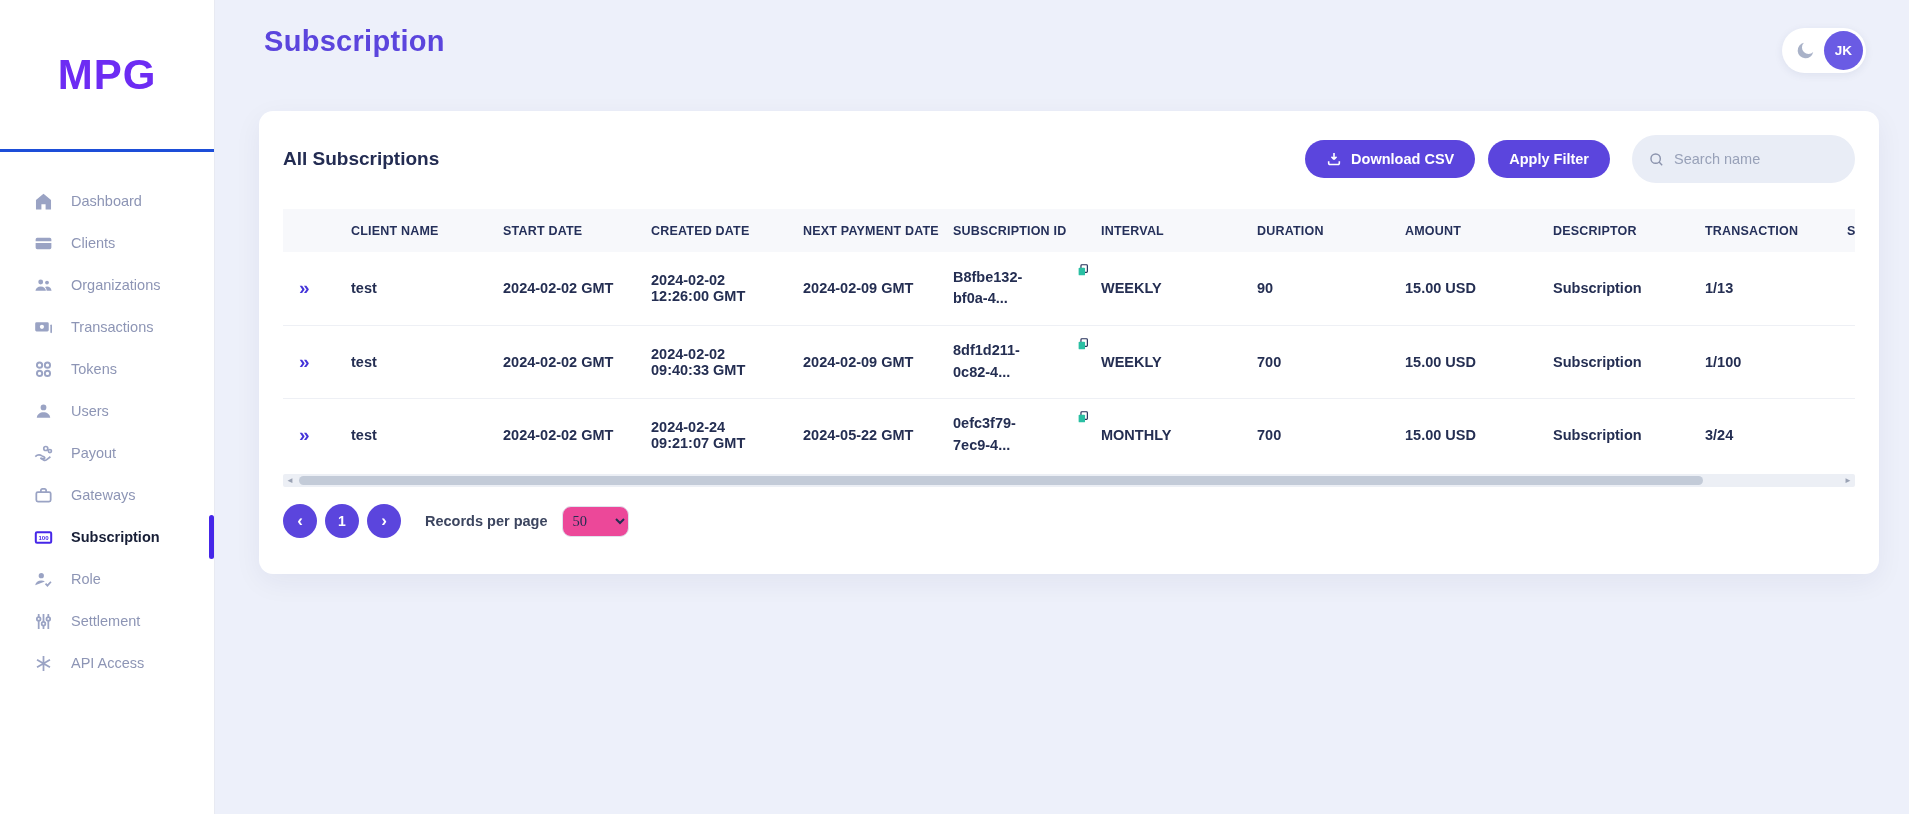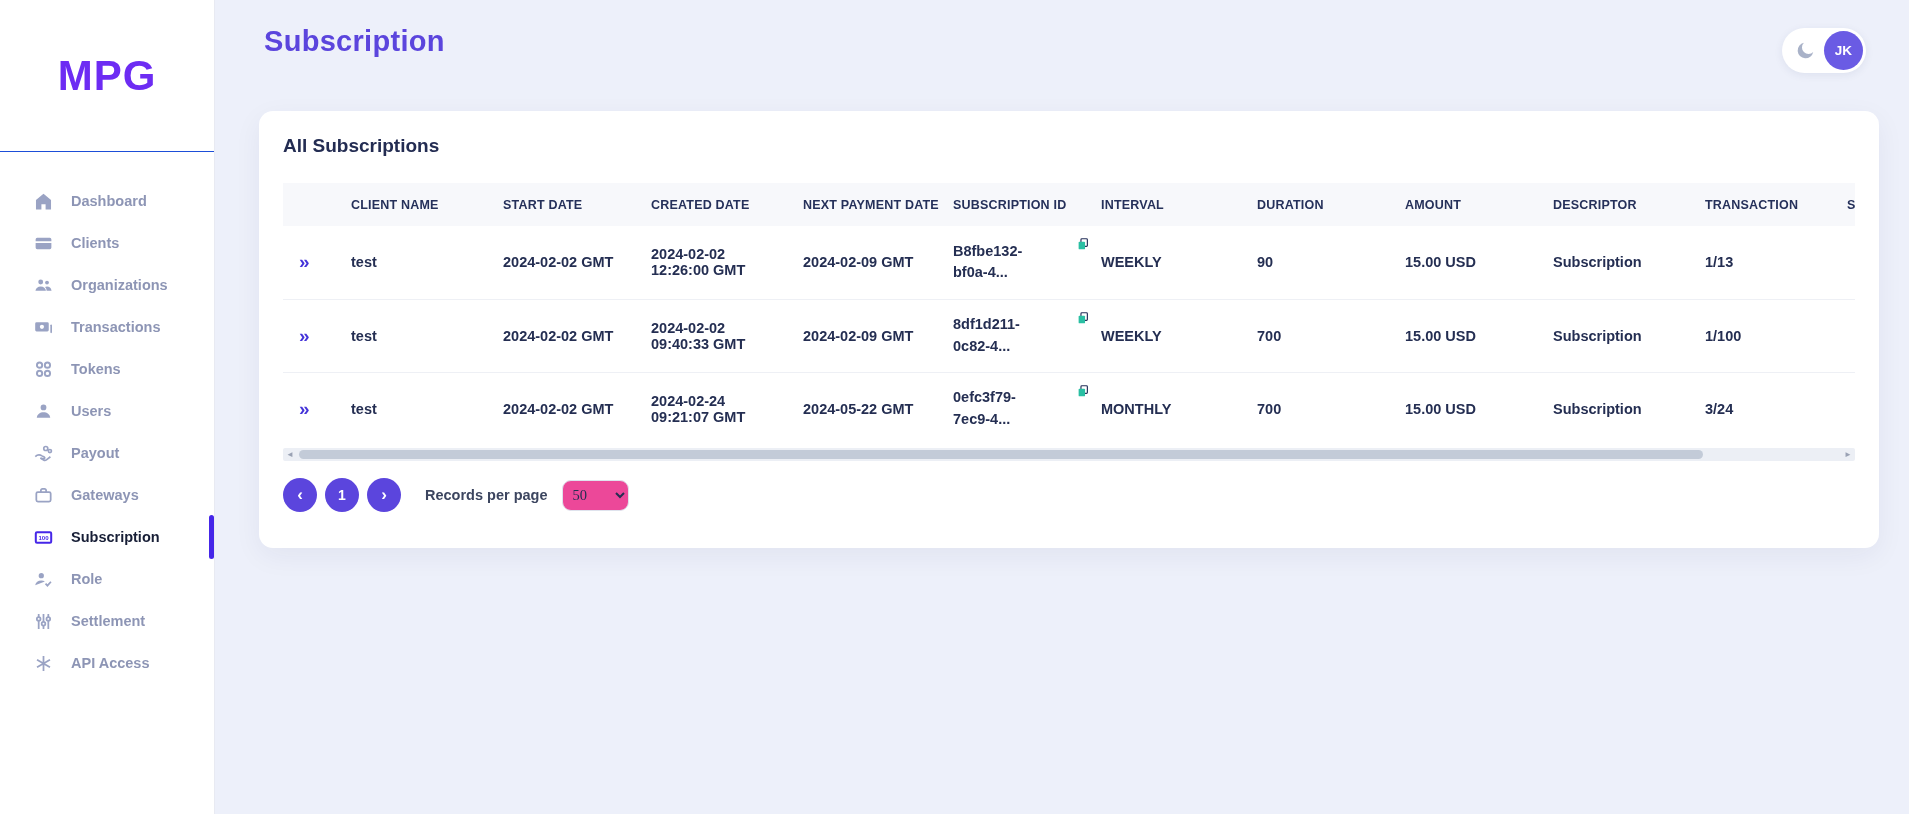--- a/index.html
+++ b/index.html
@@ -7,27 +7,27 @@
   body {
     font-family:"Liberation Sans", sans-serif;
     background:var(--bg,#edf0fa);
     color:var(--navy,#242e52);
   }
   
   .sidebar {
     position:fixed; left:0; top:0; width:215px; height:814px;
     background:#fff; border-right:1px solid #e8eaf2; z-index:5;
   }
-  .logo-wrap { height:152px; display:flex; align-items:center; justify-content:center; border-bottom:1px solid #1d4ed8; }
+  .logo-wrap { height:152px; display:flex; align-items:center; justify-content:center; border-bottom:3px solid #1d4ed8; }
   .logo { font-size:42px; font-weight:800; letter-spacing:1px; color:var(--logo,#6d2cf3); }
   .nav { padding-top:28px; }
   .nav-item {
     position:relative; height:42px; display:flex; align-items:center;
     padding-left:33px; gap:17px; cursor:pointer;
-    color:#8d95b5; font-size:14.5px; font-weight:700;
+    color:#8d95b5; font-size:14.5px; font-weight:400;
   }
   .nav-item .nicon { width:21px; height:21px; flex:0 0 21px; color:#9aa3c4; display:flex; align-items:center; justify-content:center; }
   .nav-item.active { color:#171e36; font-weight:700; }
   .nav-item.active .nicon { color:var(--accent-deep,#4526e8); }
   .nav-item.active::after {
     content:""; position:absolute; right:0; top:-1px; height:44px; width:5px;
     background:var(--accent-deep,#4526e8); border-radius:3px;
   }
   .nicon svg { width:21px; height:21px; display:block; }
 
@@ -260,20 +260,39 @@
           <path d="M21 13.2A8.6 8.6 0 1 1 10.8 3a6.8 6.8 0 0 0 10.2 10.2Z"></path>
         </svg>
     </span>
     <span class="avatar">JK</span>
   </div>
 
   <section class="card">
 
     <div class="card-header">
       <div class="card-title">All Subscriptions</div>
+      <div class="header-actions">
+        <button class="btn">
+          <svg viewBox="0 0 24 24" fill="none" stroke="#fff" stroke-width="2.4">
+              <path d="M12 3v9.5m0 0 3.8-3.8M12 12.5 8.2 8.7"></path>
+              <path d="M4 15.5v3A1.8 1.8 0 0 0 5.8 20.3h12.4a1.8 1.8 0 0 0 1.8-1.8v-3"></path>
+            </svg>
+          <span>Download CSV</span>
+        </button>
+        <button class="btn">
+          <span>Apply Filter</span>
+        </button>
+        <div class="search-box">
+          <svg viewBox="0 0 24 24" fill="none" stroke="currentColor" stroke-width="2">
+              <circle cx="10.8" cy="10.8" r="6.6"></circle>
+              <path d="m15.7 15.7 4.3 4.3"></path>
+            </svg>
+          <input type="text" placeholder="Search name" style="">
+        </div>
+      </div>
     </div>
 
     <div class="table-clip">
       <table>
         <colgroup>
           <col class="c-exp">
             <col class="c-client">
             <col class="c-start">
             <col class="c-created">
             <col class="c-next">

